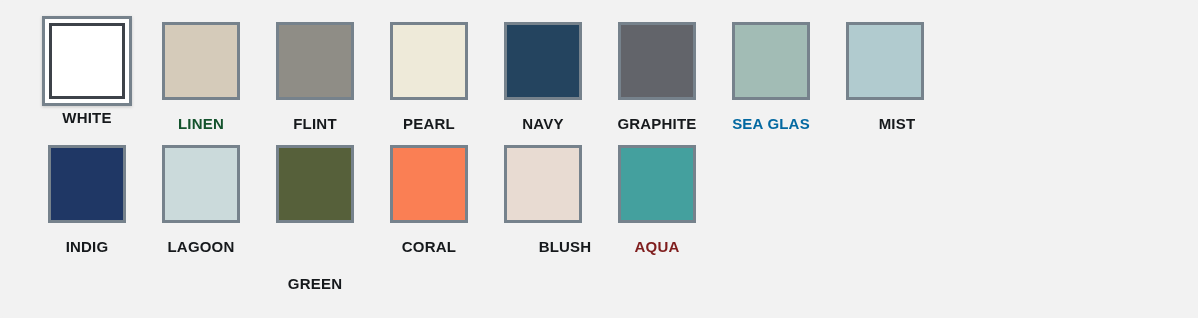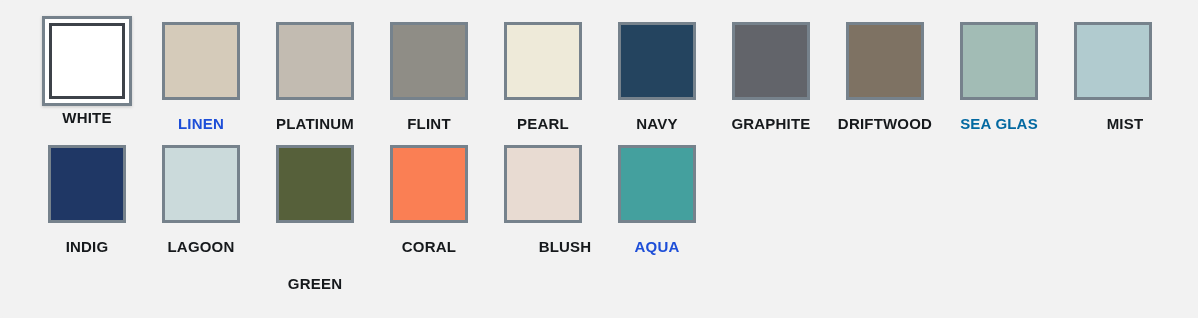--- a/index.html
+++ b/index.html
@@ -101,29 +101,21 @@
           </div>
         </div>
         <div class="swatch-label" style="color: rgb(22, 25, 28);">WHITE</div>
       </div>
       <div class="swatch-cell">
         <div class="swatch-chip-wrap">
           <div class="swatch-chip" style="border-color: rgb(118, 130, 140);">
             <div class="swatch-inner" style="background: rgb(213, 203, 186);"></div>
           </div>
         </div>
-        <div class="swatch-label" style="color: #1d4ed8;">LINEN</div>
-      </div>
-      <div class="swatch-cell">
-        <div class="swatch-chip-wrap">
-          <div class="swatch-chip" style="border-color: rgb(118, 130, 140);">
-            <div class="swatch-inner" style="background: rgb(194, 187, 177);"></div>
-          </div>
-        </div>
-        <div class="swatch-label" style="color: rgb(22, 25, 28);">PLATINUM</div>
+        <div class="swatch-label" style="color: #14532d;">LINEN</div>
       </div>
       <div class="swatch-cell">
         <div class="swatch-chip-wrap">
           <div class="swatch-chip" style="border-color: rgb(118, 130, 140);">
             <div class="swatch-inner" style="background: rgb(143, 141, 134);"></div>
           </div>
         </div>
         <div class="swatch-label" style="color: rgb(22, 25, 28);">FLINT</div>
       </div>
       <div class="swatch-cell">
@@ -142,28 +134,20 @@
         </div>
         <div class="swatch-label" style="color: rgb(22, 25, 28);">NAVY</div>
       </div>
       <div class="swatch-cell">
         <div class="swatch-chip-wrap">
           <div class="swatch-chip" style="border-color: rgb(118, 130, 140);">
             <div class="swatch-inner" style="background: rgb(98, 100, 106);"></div>
           </div>
         </div>
         <div class="swatch-label" style="color: rgb(22, 25, 28);">GRAPHITE</div>
-      </div>
-      <div class="swatch-cell">
-        <div class="swatch-chip-wrap">
-          <div class="swatch-chip" style="border-color: rgb(118, 130, 140);">
-            <div class="swatch-inner" style="background: rgb(126, 114, 99);"></div>
-          </div>
-        </div>
-        <div class="swatch-label" style="color: rgb(22, 25, 28);">DRIFTWOOD</div>
       </div>
       <div class="swatch-cell">
         <div class="swatch-chip-wrap">
           <div class="swatch-chip" style="border-color: rgb(118, 130, 140);">
             <div class="swatch-inner" style="background: rgb(162, 188, 181);"></div>
           </div>
         </div>
         <div class="swatch-label" style="color: #0369a1;">SEA GLAS</div>
       </div>
       <div class="swatch-cell">
@@ -215,16 +199,16 @@
           </div>
         </div>
         <div class="swatch-label" style="color: rgb(22, 25, 28); margin-left: 44px;">BLUSH</div>
       </div>
       <div class="swatch-cell">
         <div class="swatch-chip-wrap">
           <div class="swatch-chip" style="border-color: rgb(118, 130, 140);">
             <div class="swatch-inner" style="background: rgb(68, 160, 158);"></div>
           </div>
         </div>
-        <div class="swatch-label" style="color: #1d4ed8; text-align: center;">AQUA</div>
+        <div class="swatch-label" style="color: #7f1d1d; text-align: center;">AQUA</div>
       </div>
     </div>
 </div>
 
 </body></html>

